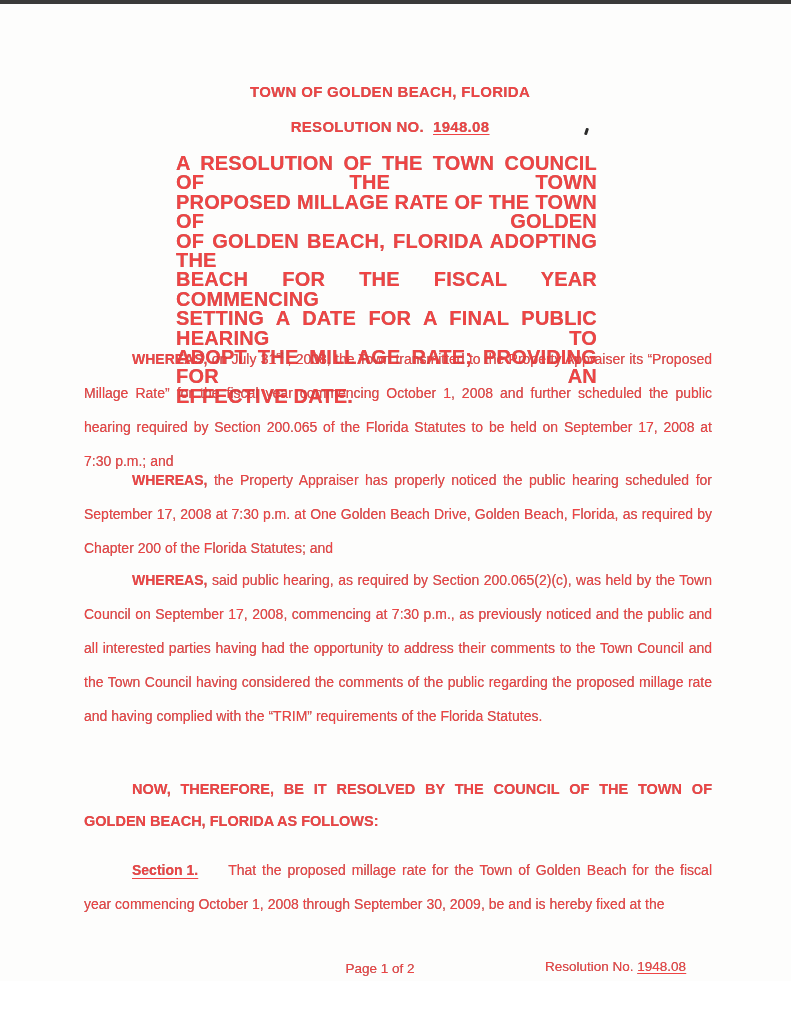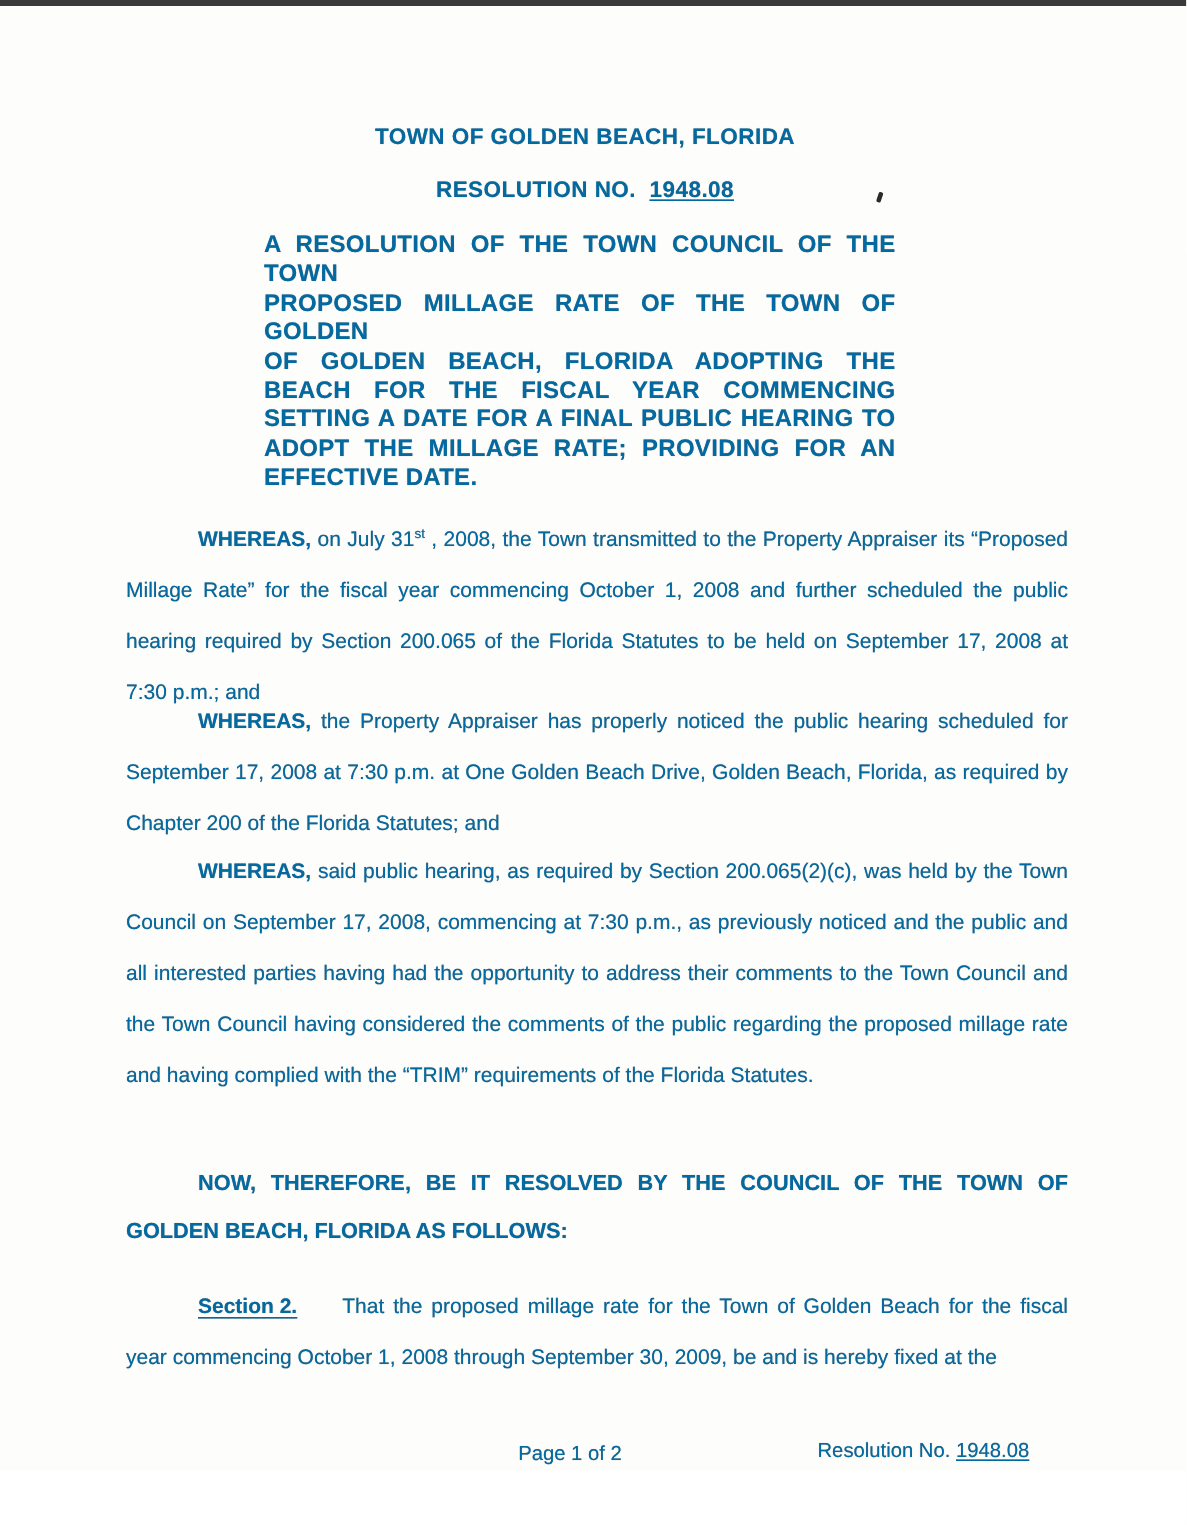--- a/index.html
+++ b/index.html
@@ -7,21 +7,21 @@
     padding: 0;
     background: #ffffff;
   }
   .page {
     position: relative;
     width: 791px;
     height: 981px;
     background: #fdfdfc;
     overflow: hidden;
     font-family: "Liberation Sans", "DejaVu Sans", sans-serif;
-    color: #0369a1;
+    color: #ef4444;
     text-shadow: 0 0 0.5px rgba(40,40,40,0.55);
   }
   .topbar {
     position: absolute;
     top: 0; left: 0;
     width: 791px; height: 4px;
     background: #3a3a3a;
   }
   .title {
     position: absolute;
@@ -52,21 +52,21 @@
     width: 3px; height: 7px;
     background: #2a2a2a;
     border-radius: 1px;
     transform: rotate(18deg);
   }
   .subject {
     position: absolute;
     top: 154px; left: 176px;
     width: 421px;
     font-weight: bold;
-    font-size: 16px;
+    font-size: 20px;
     line-height: 19.4px;
     letter-spacing: 0.2px;
   }
   .sline { text-align: justify; text-align-last: justify; }
   .sline.last { text-align-last: left; }
   .para {
     position: absolute;
     left: 84px;
     width: 628px;
     margin: 0;
@@ -137,21 +137,21 @@
   </div>
 
   <p class="para p-w1"><span class="lead">WHEREAS,</span><span> on July 31</span><span class="sup">st</span><span> , 2008, the Town transmitted to the Property Appraiser its “Proposed Millage Rate” for the fiscal year commencing October 1, 2008 and further scheduled the public hearing required by Section 200.065 of the Florida Statutes to be held on September 17, 2008 at 7:30 p.m.; and</span></p>
 
   <p class="para p-w2"><span class="lead">WHEREAS,</span><span> the Property Appraiser has properly noticed the public hearing scheduled for September 17, 2008 at 7:30 p.m. at One Golden Beach Drive, Golden Beach, Florida, as required by Chapter 200 of the Florida Statutes; and</span></p>
 
   <p class="para p-w3"><span class="lead">WHEREAS,</span><span> said public hearing, as required by Section 200.065(2)(c), was held by the Town Council on September 17, 2008, commencing at 7:30 p.m., as previously noticed and the public and all interested parties having had the opportunity to address their comments to the Town Council and the Town Council having considered the comments of the public regarding the proposed millage rate and having complied with the “TRIM” requirements of the Florida Statutes.</span></p>
 
   <p class="para p-resolved">NOW, THEREFORE, BE IT RESOLVED BY THE COUNCIL OF THE TOWN OF GOLDEN BEACH, FLORIDA AS FOLLOWS:</p>
 
-  <p class="para p-sec1"><span class="sec-label">Section 2.</span><span>That the proposed millage rate for the Town of Golden Beach for the fiscal year commencing October 1, 2008 through September 30, 2009, be and is hereby fixed at the</span></p>
+  <p class="para p-sec1"><span class="sec-label">Section 1.</span><span>That the proposed millage rate for the Town of Golden Beach for the fiscal year commencing October 1, 2008 through September 30, 2009, be and is hereby fixed at the</span></p>
 
   <div class="footer-page">Page 1 of 2</div>
 
   <div class="footer-res">
     <span>Resolution No.</span>
     <span class="footer-res-num">1948.08</span>
   </div>
 
 </div>
 

